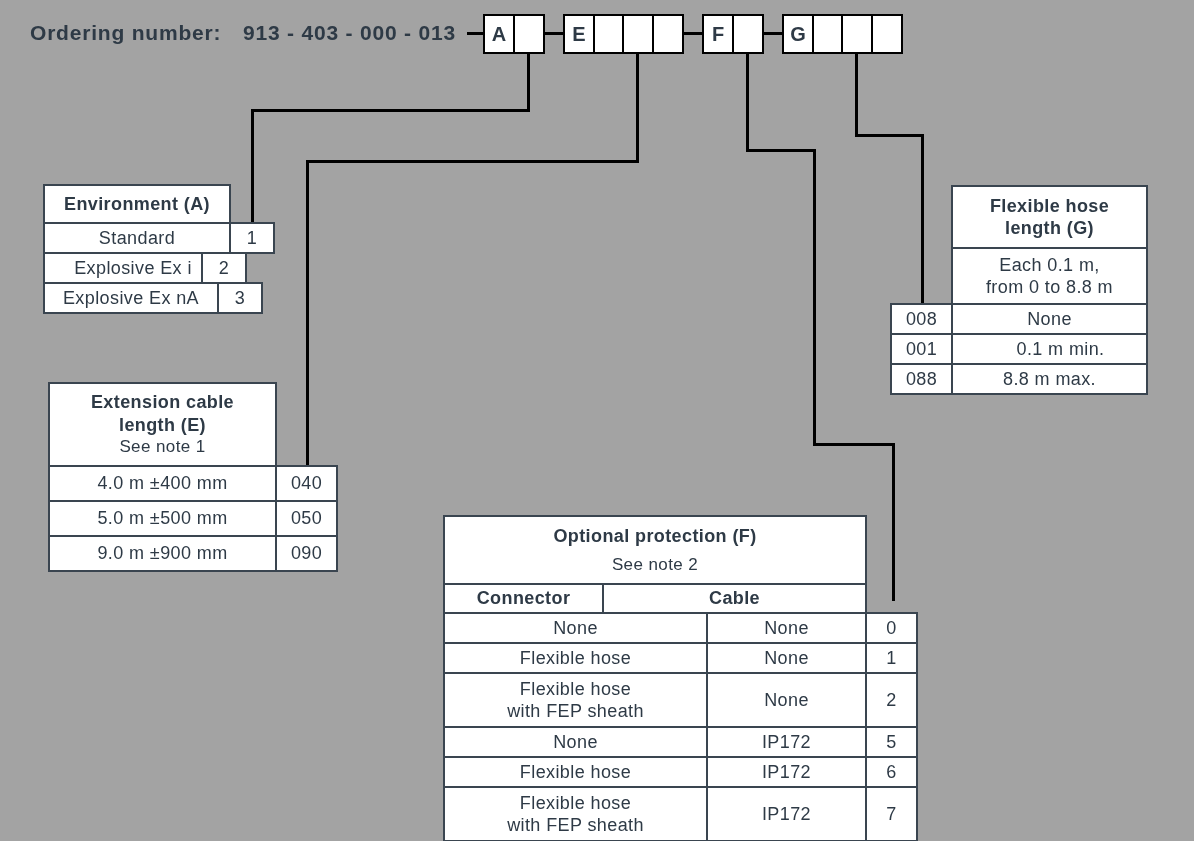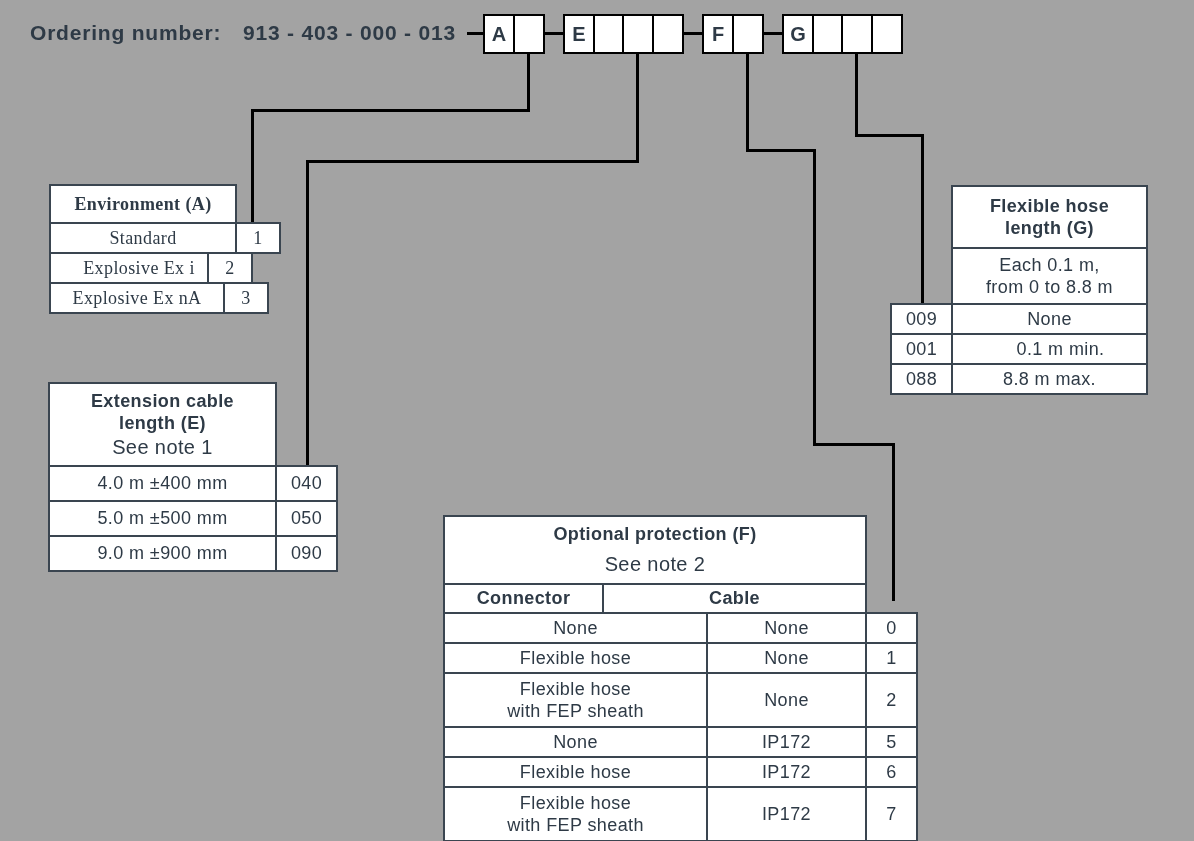--- a/index.html
+++ b/index.html
@@ -22,21 +22,21 @@
   
   .tbl{position:absolute;}
   .trow{display:flex;margin-top:-2px;}
   .tcell{
     border:2px solid #3a4550;box-sizing:border-box;background:#fff;
     display:flex;flex-direction:column;align-items:center;justify-content:center;
     font-size:18px;letter-spacing:.4px;text-align:center;white-space:pre-line;line-height:1.25;
   }
   .trow .tcell + .tcell{margin-left:-2px;}
   .bold{font-weight:bold;}
-  .note{font-size:20px;font-weight:normal;}
+  .note{font-size:17px;font-weight:normal;}
   .h32{height:32px;} .h37{height:37px;} .h56{height:56px;} .h31{height:31px;}
   
   .wcable{width:265px;} .wconn{width:161px;} .wcodeF{width:53px;}
 </style>
 </head>
 <body>
 
 <div class="canvas">
 
   <span class="hdr" style="left:30px;">Ordering number:</span>
@@ -79,21 +79,21 @@
     <div class="boxcell">F</div>
     <div class="boxcell"></div>
   </div>
   <div class="boxgroup" style="left:782px;">
     <div class="boxcell">G</div>
     <div class="boxcell"></div>
     <div class="boxcell"></div>
     <div class="boxcell"></div>
   </div>
 
-  <div class="tbl" style="left:49px;top:184px;font-family:Liberation Serif, serif;">
+  <div class="tbl" style="left:43px;top:184px;">
     <div class="trow" style="margin-top:0;">
       <div class="tcell bold" style="width:188px;height:40px;">Environment (A)</div>
     </div>
     <div class="trow">
       <div class="tcell h32" style="width:188px;">Standard</div>
       <div class="tcell h32" style="width:46px;">1</div>
     </div>
     <div class="trow">
       <div class="tcell h32" style="width:160px;padding-left:20px;">Explosive Ex i</div>
       <div class="tcell h32" style="width:46px;">2</div>
@@ -129,21 +129,21 @@
   <div class="tbl" style="left:890px;top:185px;">
     <div class="trow" style="margin-top:0;">
       <div class="tcell bold" style="width:197px;height:64px;margin-left:61px;">Flexible hose
 length (G)</div>
     </div>
     <div class="trow">
       <div class="tcell" style="width:197px;height:58px;margin-left:61px;">Each 0.1 m,
 from 0 to 8.8 m</div>
     </div>
     <div class="trow">
-      <div class="tcell h32" style="width:63px;">009</div>
+      <div class="tcell h32" style="width:63px;">008</div>
       <div class="tcell h32" style="width:197px;">None</div>
     </div>
     <div class="trow">
       <div class="tcell h32" style="width:63px;">001</div>
       <div class="tcell h32" style="width:197px;padding-left:22px;">0.1 m min.</div>
     </div>
     <div class="trow">
       <div class="tcell h32" style="width:63px;">088</div>
       <div class="tcell h32" style="width:197px;">8.8 m max.</div>
     </div>

